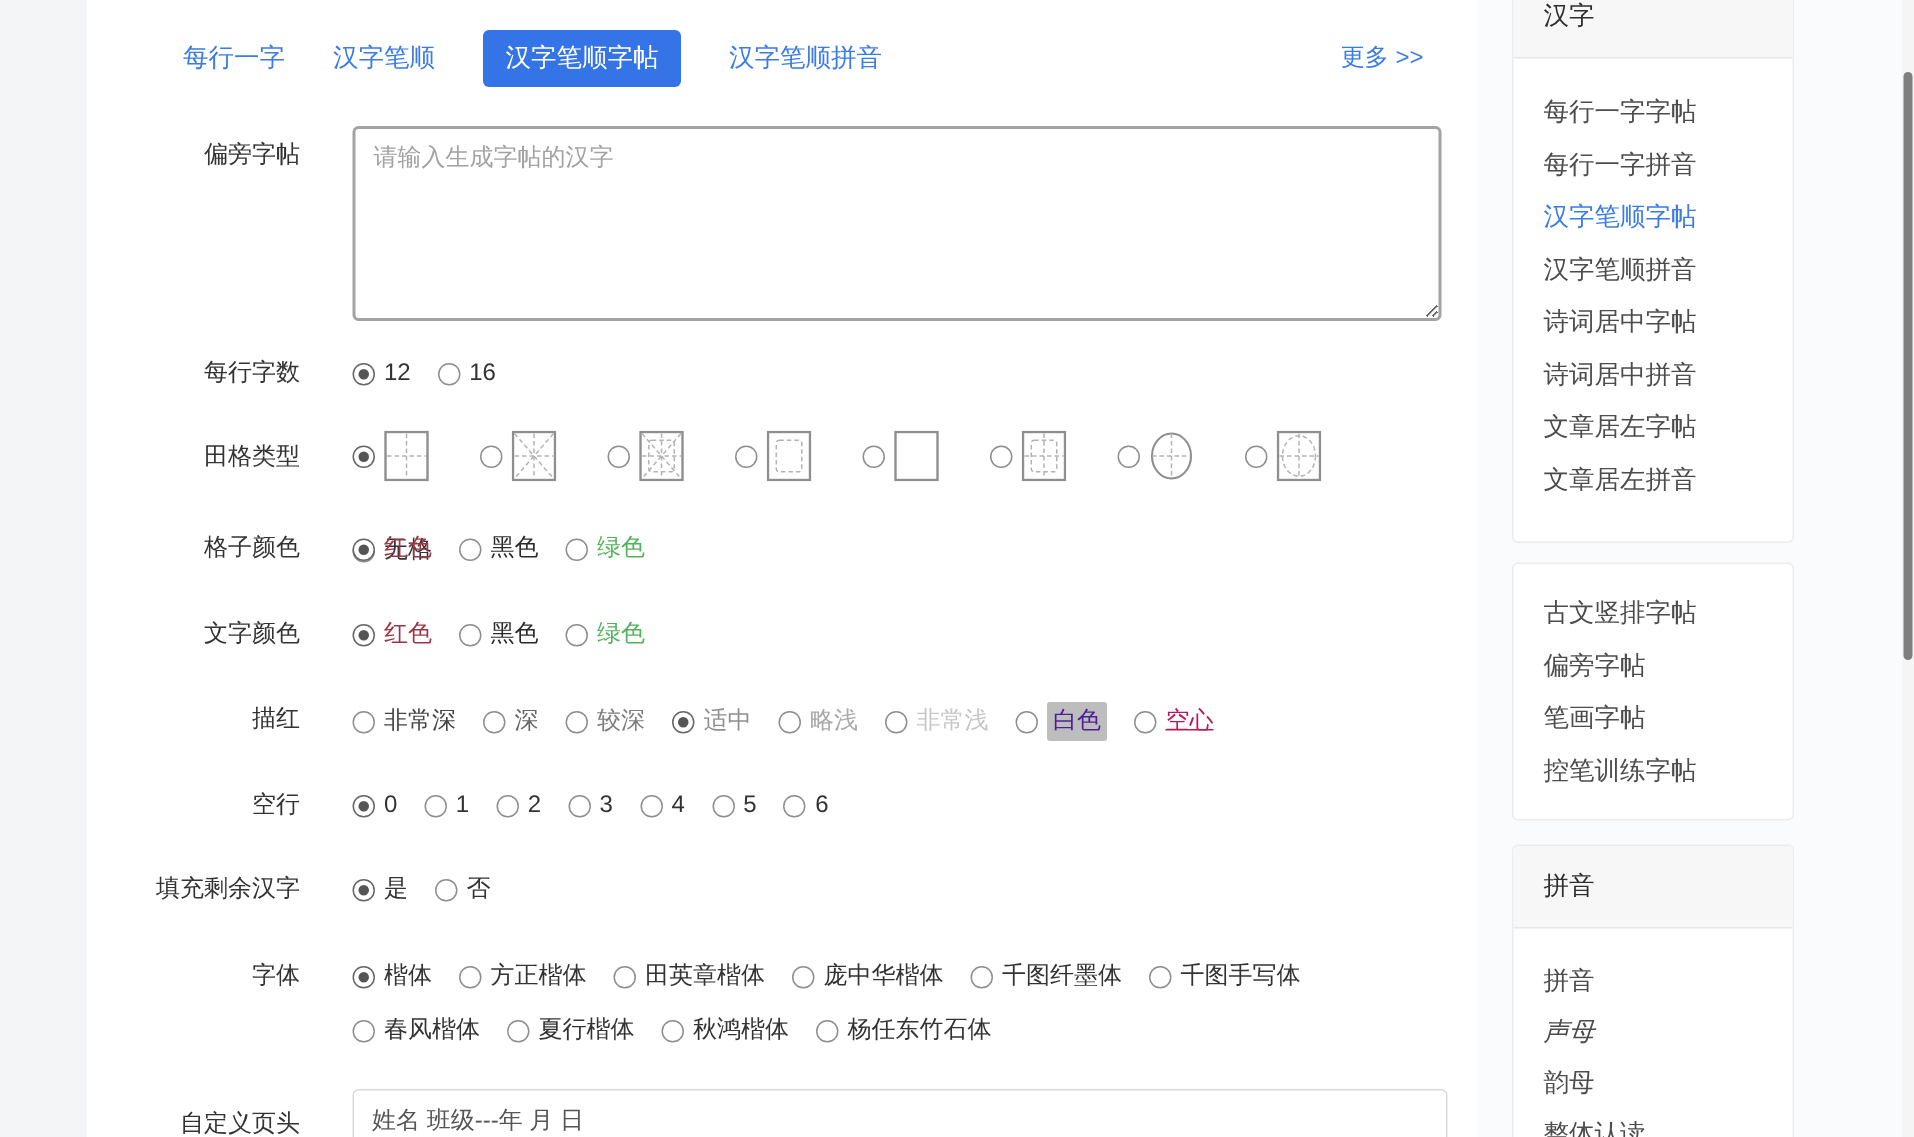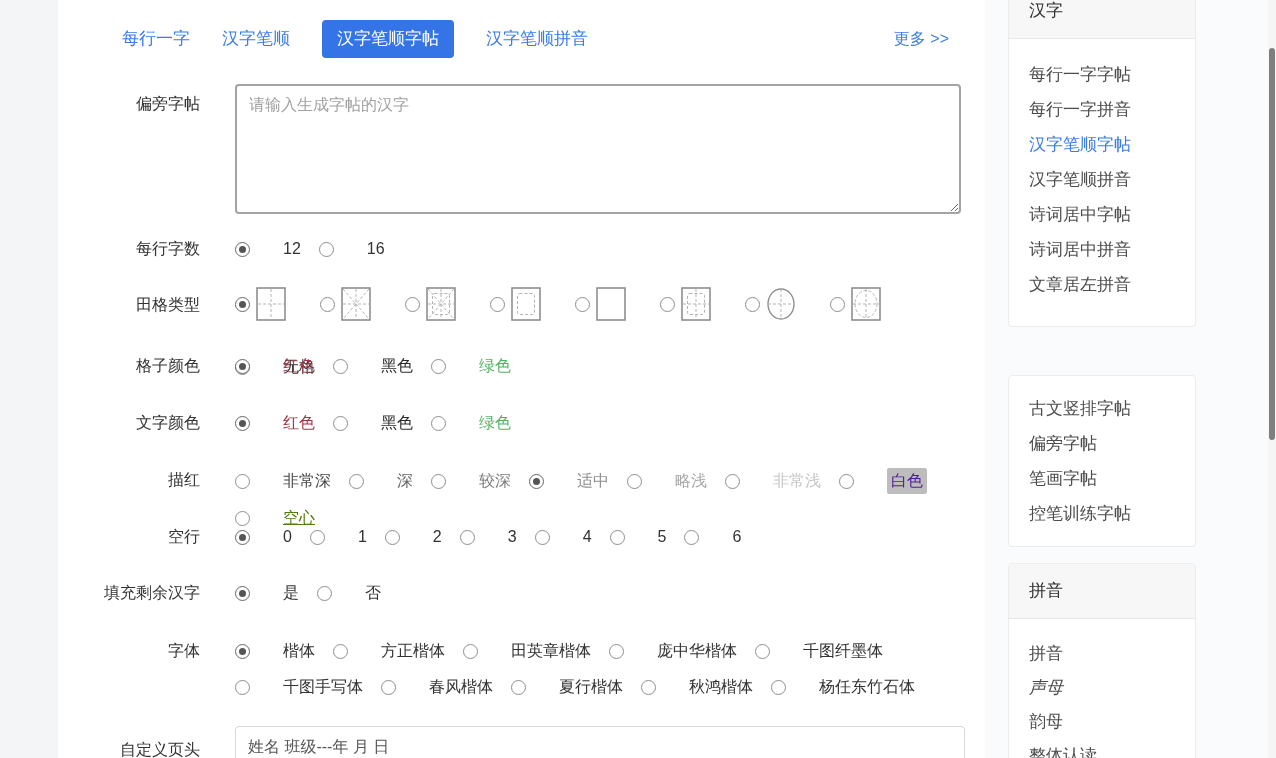--- a/index.html
+++ b/index.html
@@ -21,21 +21,21 @@
   
   .row { position:absolute; left:0; display:flex; align-items:flex-start; }
   .flabel { width:142px; flex:none; text-align:right; font-size:16px; color:#333; line-height:24px; }
   .ctrl-gap { width:35px; flex:none; }
   .opts { width:705px; display:flex; flex-wrap:wrap; align-items:center; column-gap:18px; row-gap:12px; }
   .opt { display:inline-flex; align-items:center; cursor:pointer; white-space:nowrap; }
   .radio { width:15px; height:15px; border:1px solid #8e8e8e; border-radius:50%; background:#fff;
            flex:none; margin-right:6px; display:inline-flex; align-items:center; justify-content:center; }
   .radio.checked { border-color:#666; }
   .radio.checked::after { content:""; width:7px; height:7px; border-radius:50%; background:#555; }
-  .olabel { font-size:16px; line-height:24px;margin-left:27px; }
+  .olabel { font-size:16px; line-height:24px; }
   .olabel.chip { padding:1px 4px; border-radius:2px; }
   .gicon { display:inline-flex; }
   .gicon svg { display:block; }
 
   .chars-input {
     width:726px; height:130px; resize:both; border:2px solid #a3a3a3; border-radius:4px;
     padding:9px 12px; font-size:16px; font-family:inherit; color:#333; outline:none;
   }
   .chars-input::placeholder { color:#a2a2a2; }
   .header-input {
@@ -260,21 +260,21 @@
         <label class="opt">
           <span class="radio"></span>
           <span class="olabel" style="color: rgb(198, 198, 198);">非常浅</span>
         </label>
         <label class="opt">
           <span class="radio"></span>
           <span class="olabel chip" style="color: #4c1d95; background: rgb(189, 189, 189);">白色</span>
         </label>
         <label class="opt">
           <span class="radio"></span>
-          <span class="olabel" style="color: #4d7c0f; text-decoration: underline;">空心</span>
+          <span class="olabel" style="color: #be185d; text-decoration: underline;">空心</span>
         </label>
       </div>
   </div>
 
   <div class="row" style="top:525px">
     <div class="flabel">空行</div>
     <div class="ctrl-gap"></div>
     <div class="opts">
         <label class="opt">
           <span class="radio checked"></span>
@@ -380,20 +380,21 @@
 <div class="sidebar" id="sidebar">
     <div class="card" style="top: -17px;">
       <div class="card-header">汉字</div>
       <div class="card-list">
         <div class="side-item" style="height: 35px; line-height: 35px;">每行一字字帖</div>
         <div class="side-item" style="height: 35px; line-height: 35px;">每行一字拼音</div>
         <div class="side-item active" style="height: 35px; line-height: 35px;">汉字笔顺字帖</div>
         <div class="side-item" style="height: 35px; line-height: 35px;">汉字笔顺拼音</div>
         <div class="side-item" style="height: 35px; line-height: 35px;">诗词居中字帖</div>
         <div class="side-item" style="height: 35px; line-height: 35px;">诗词居中拼音</div>
+        <div class="side-item" style="height: 35px; line-height: 35px;">文章居左字帖</div>
         <div class="side-item" style="height: 35px; line-height: 35px;">文章居左拼音</div>
       </div>
     </div>
     <div class="card" style="top: 375px;">
       <div class="card-list" style="padding: 15px 0px;">
         <div class="side-item" style="height: 35px; line-height: 35px;">古文竖排字帖</div>
         <div class="side-item" style="height: 35px; line-height: 35px;">偏旁字帖</div>
         <div class="side-item" style="height: 35px; line-height: 35px;">笔画字帖</div>
         <div class="side-item" style="height: 35px; line-height: 35px;">控笔训练字帖</div>
       </div>

